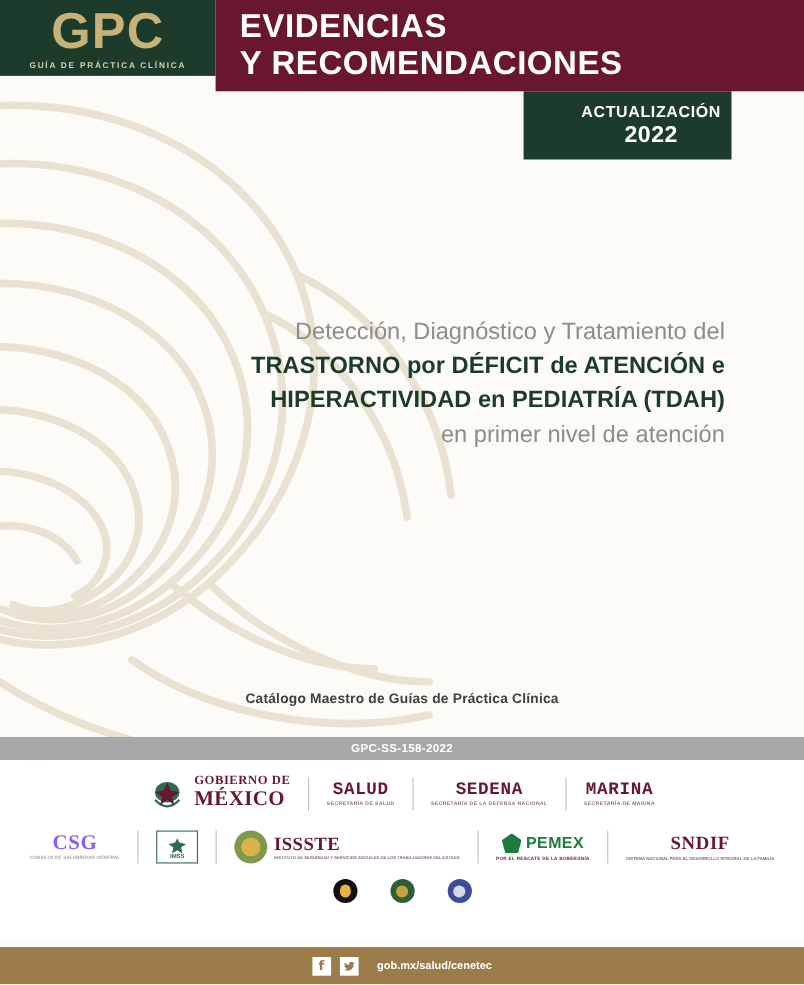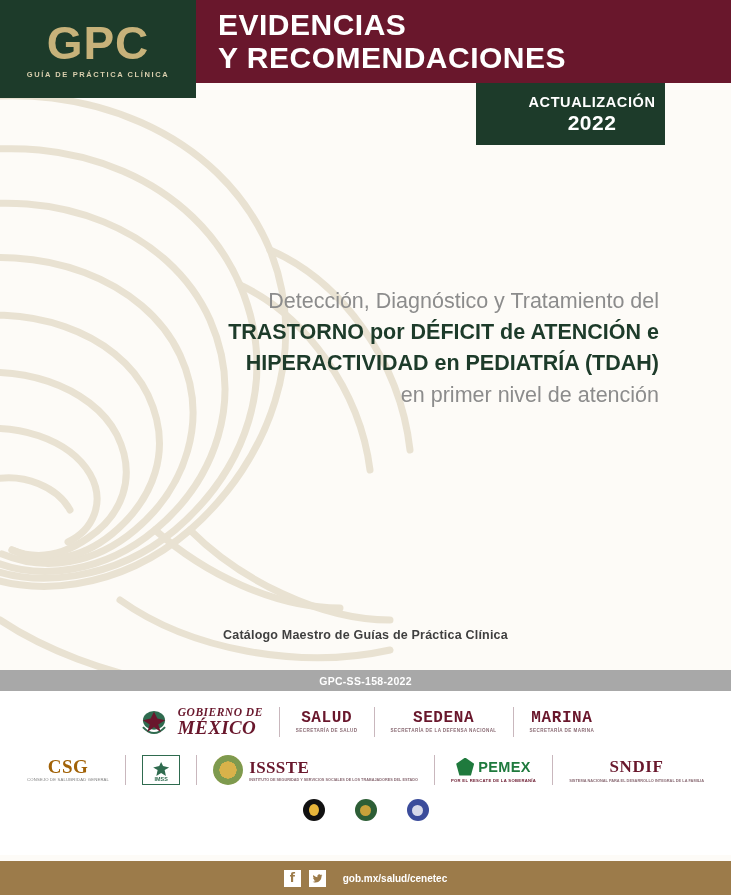--- a/index.html
+++ b/index.html
@@ -25,21 +25,21 @@
     pointer-events: none;
   }
 
   
   .header {
     position: absolute; left: 0; top: 0;
     width: 731px; height: 83px;
     display: flex;
   }
   .header-left {
-    width: 196px; height: 98px;
+    width: 196px; height: 69px;
     background: #1d3b2a;
     display: flex; flex-direction: column;
     align-items: center; justify-content: center;
   }
   .gpc-letters {
     font-family: "Liberation Sans", sans-serif;
     font-weight: bold;
     font-size: 46px;
     letter-spacing: 1px;
     color: #c7b27a;
@@ -149,21 +149,21 @@
     gap: 16px;
   }
   .row1 { margin-top: 14px; }
   .row2 { margin-top: 16px; }
   .row3 { margin-top: 14px; gap: 30px; }
 
   .shield {
     width: 34px; height: 34px;
     position: relative;
   }
-  .gob-block { display: flex; align-items: center; gap: 7px; font-style: italic; }
+  .gob-block { display: flex; gap: 7px; }
   .gob-text { line-height: 1.0; }
   .gob-text .g1 {
     font-family: "Liberation Serif", serif;
     font-size: 11.5px; font-weight: bold; color: #69172c;
     letter-spacing: 0.5px;
   }
   .gob-text .g2 {
     font-family: "Liberation Serif", serif;
     font-size: 19px; font-weight: bold; color: #69172c;
     letter-spacing: 0.4px;
@@ -179,21 +179,21 @@
   }
   .dept .d2 {
     font-size: 4.6px; color: #8a6b74; letter-spacing: 0.4px;
     margin-top: 2px; font-weight: bold;
   }
   .csg {
     text-align: center; line-height: 1.0;
   }
   .csg .c1 {
     font-family: "Liberation Serif", serif;
-    font-size: 19px; font-weight: bold; color: #a16207; letter-spacing: 0.5px;
+    font-size: 19px; font-weight: bold; color: #8b5cf6; letter-spacing: 0.5px;
   }
   .csg .c2 { font-size: 4.2px; color: #7d7d7d; margin-top: 2px; letter-spacing: .2px; }
   .imss-box {
     width: 38px; height: 30px; border: 1.6px solid #2f6b4f;
     display: flex; flex-direction: column; align-items: center; justify-content: flex-end;
     padding-bottom: 2px;
   }
   .imss-box .eagle {
     width: 16px; height: 14px; background: #2f6b4f;
     clip-path: polygon(50% 0%, 62% 28%, 100% 40%, 72% 58%, 80% 100%, 50% 78%, 20% 100%, 28% 58%, 0% 40%, 38% 28%);

